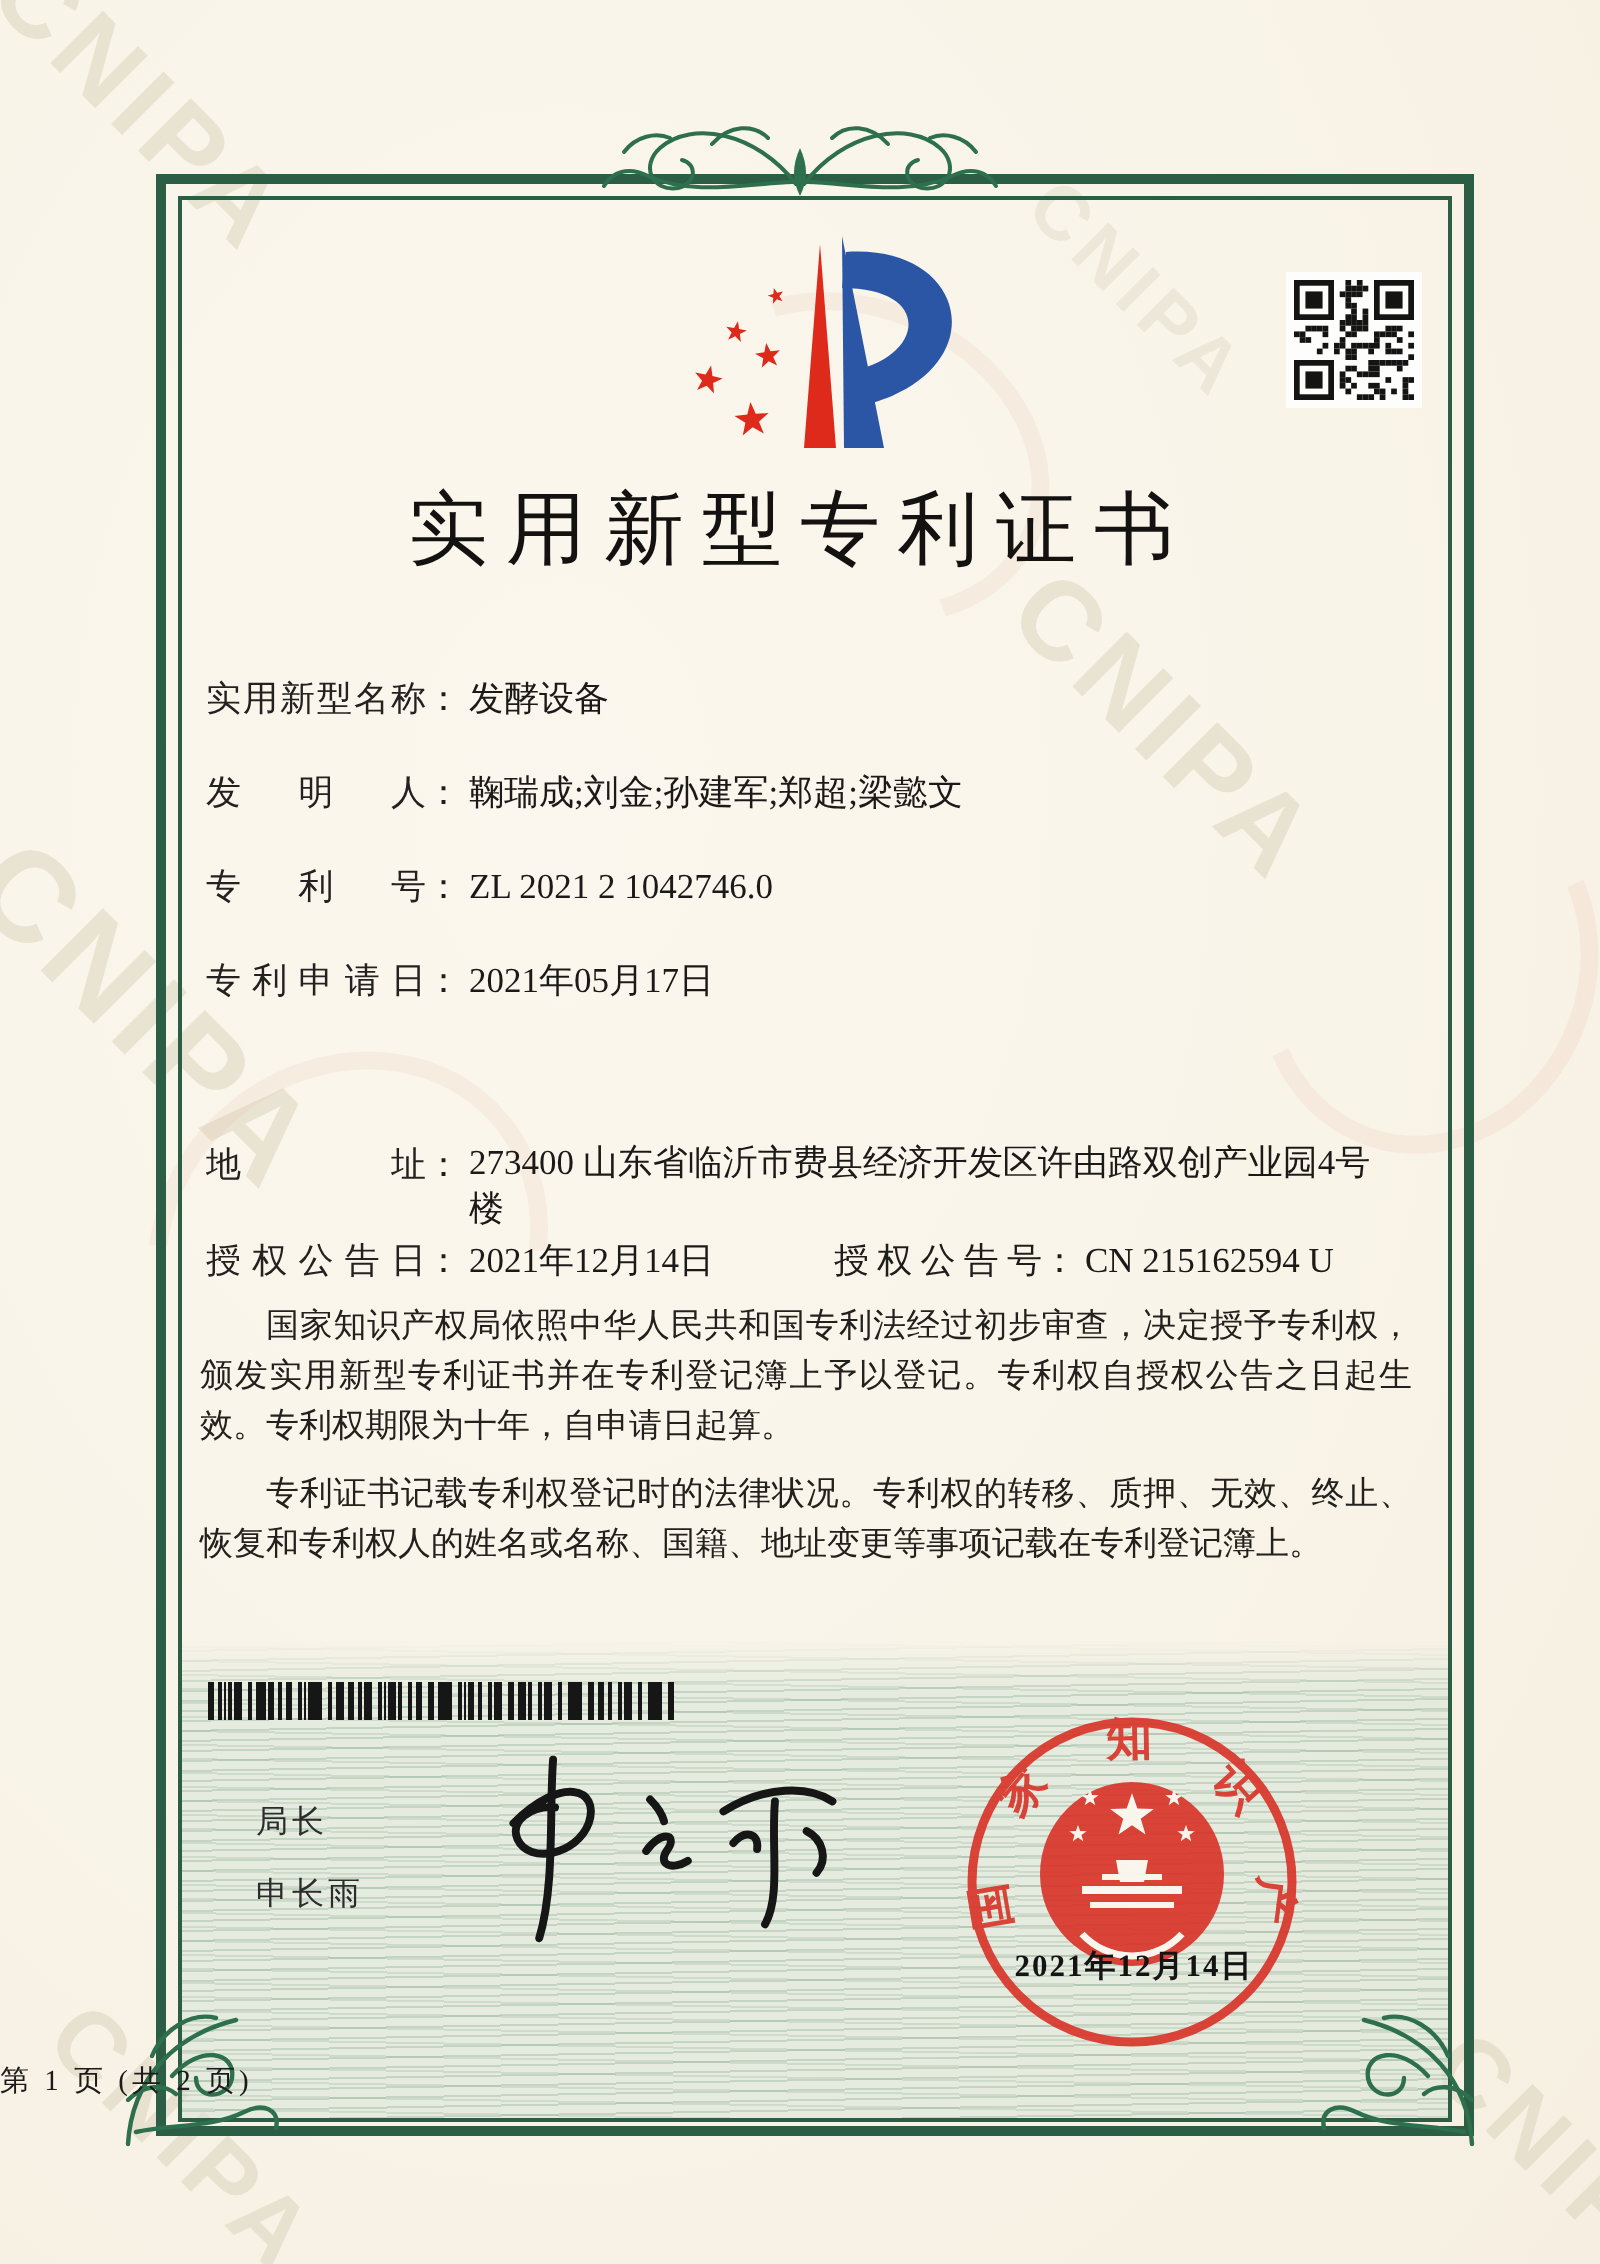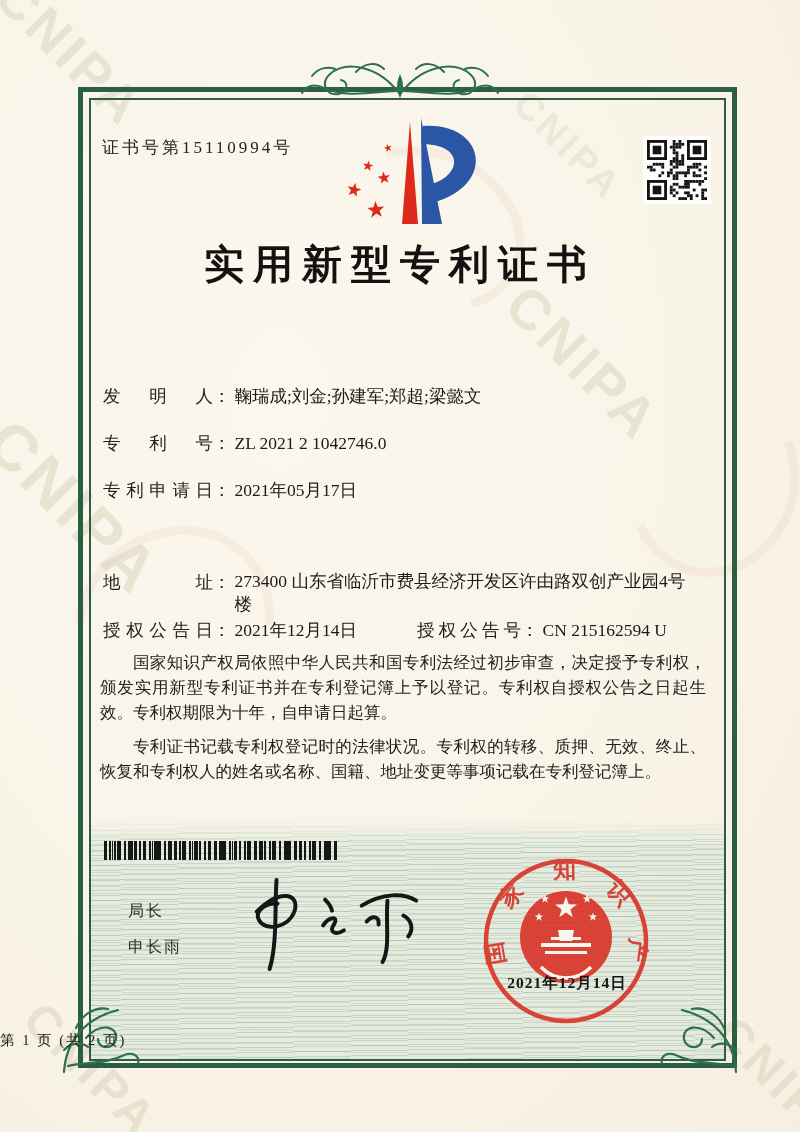--- a/index.html
+++ b/index.html
@@ -29,21 +29,21 @@
           repeating-linear-gradient(181deg, rgba(122,160,132,0.22) 0 1px, rgba(255,255,255,0) 1px 7px);
         -webkit-mask-image:linear-gradient(to bottom, transparent 0, #000 26px);
         mask-image:linear-gradient(to bottom, transparent 0, #000 26px);}
 
   
   .content{position:absolute;inset:0;z-index:5;color:#1f1d1a;}
   .cert-no{position:absolute;left:102px;top:136px;font-size:17px;letter-spacing:3px;color:#242220;}
   .logo{position:absolute;left:322px;top:114px;width:175px;height:124px;}
   .qr{position:absolute;left:643px;top:136px;width:68px;height:68px;background:#fdfdfb;
       display:flex;align-items:center;justify-content:center;}
-  .title{position:absolute;left:0;right:0;top:237px;text-align:center;font-size:40px;font-weight:700;
+  .title{position:absolute;left:0;right:0;top:237px;text-align:center;font-size:40px;font-weight:400;
          letter-spacing:9px;color:#141210;}
 
   .frow{position:absolute;left:103px;font-size:17.5px;white-space:nowrap;}
   .flabel{display:inline-block;width:110px;text-align:justify;text-align-last:justify;color:#242220;}
   .fcolon{display:inline-block;margin-right:4px;}
   .fvalue{color:#1c1a18;}
   .fvalue-wrap{display:inline-block;width:458px;white-space:normal;vertical-align:top;line-height:23px;}
   .flabel2{display:inline-block;width:104px;margin-left:60px;text-align:justify;text-align-last:justify;}
 
   .paras{position:absolute;left:100px;top:650px;width:606px;}
@@ -117,21 +117,20 @@
       <path d="M10,76 C12,44 32,22 64,14"></path>
       <path d="M32,42 C46,26 64,30 62,43 C60,54 44,54 44,43"></path>
       <path d="M14,70 C32,66 52,68 68,60 C78,55 86,59 84,68"></path>
       <path d="M22,32 C28,18 42,10 54,13"></path>
       <path d="M10,54 C18,46 28,46 34,51"></path>
     </g>
   </svg>
 
   <div class="content">
 
-    <div class="cert-no">证书号第15110994号</div>
 
     <svg class="logo" viewBox="0 0 175 124">
       <defs>
         <path id="star" d="M0,-10 L2.35,-3.24 L9.51,-3.09 L3.8,1.24 L5.88,8.09 L0,4 L-5.88,8.09 L-3.8,1.24 L-9.51,-3.09 L-2.35,-3.24 Z"></path>
       </defs>
       <path d="M88,8 L96,110 L80,110 Z" fill="#de2a1b"></path>
       <path d="M99,4 L120,110 L100,110 Z" fill="#2a56a5"></path>
       <path d="M101,12 C158,8 174,62 124,84 C114,88 106,90 104,90 L101,72 C140,66 146,30 99,30 Z" fill="#2a56a5"></path>
       <g fill="#de2a1b">
         <use href="#star" transform="translate(66,34) scale(0.42) rotate(-15)"></use>
@@ -259,20 +258,23 @@
           <rect x="45" y="3" width="15" height="15" fill="#fdfdfb"></rect>
           <rect x="48" y="6" width="9" height="9" fill="#141414"></rect>
           <rect x="0" y="42" width="21" height="21" fill="#141414"></rect>
           <rect x="3" y="45" width="15" height="15" fill="#fdfdfb"></rect>
           <rect x="6" y="48" width="9" height="9" fill="#141414"></rect>
         </svg>
     </div>
 
     <div class="title">实用新型专利证书</div>
 
+    <div class="frow" style="top:337px;">
+      <span class="flabel">实用新型名称</span><span class="fcolon">：</span><span class="fvalue">发酵设备</span>
+    </div>
     <div class="frow" style="top:384px;">
       <span class="flabel">发明人</span><span class="fcolon">：</span><span class="fvalue">鞠瑞成;刘金;孙建军;郑超;梁懿文</span>
     </div>
     <div class="frow" style="top:431px;">
       <span class="flabel">专利号</span><span class="fcolon">：</span><span class="fvalue">ZL 2021 2 1042746.0</span>
     </div>
     <div class="frow" style="top:478px;">
       <span class="flabel">专利申请日</span><span class="fcolon">：</span><span class="fvalue">2021年05月17日</span>
     </div>
     <div class="frow" style="top:570px;">

